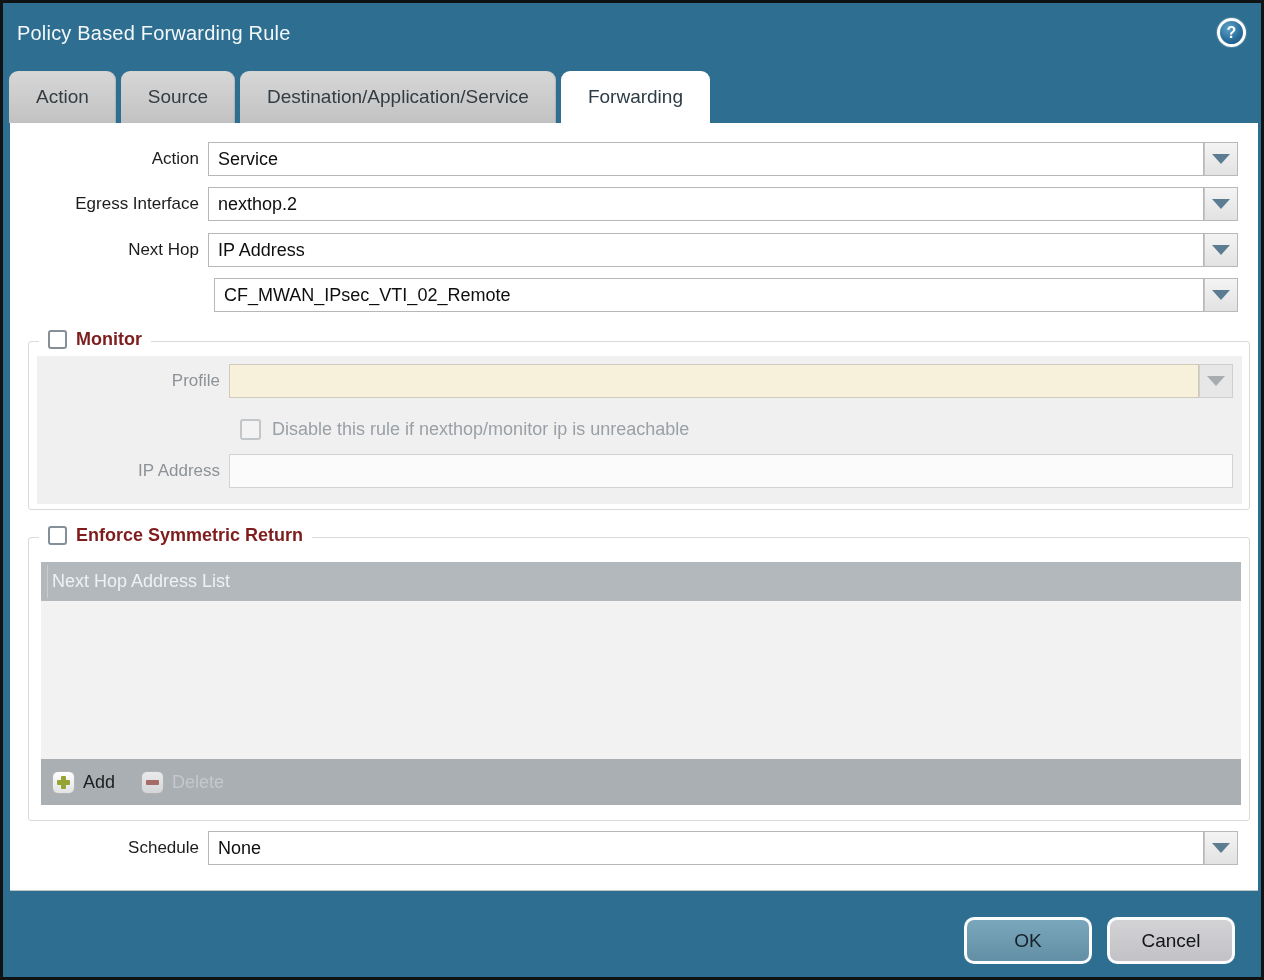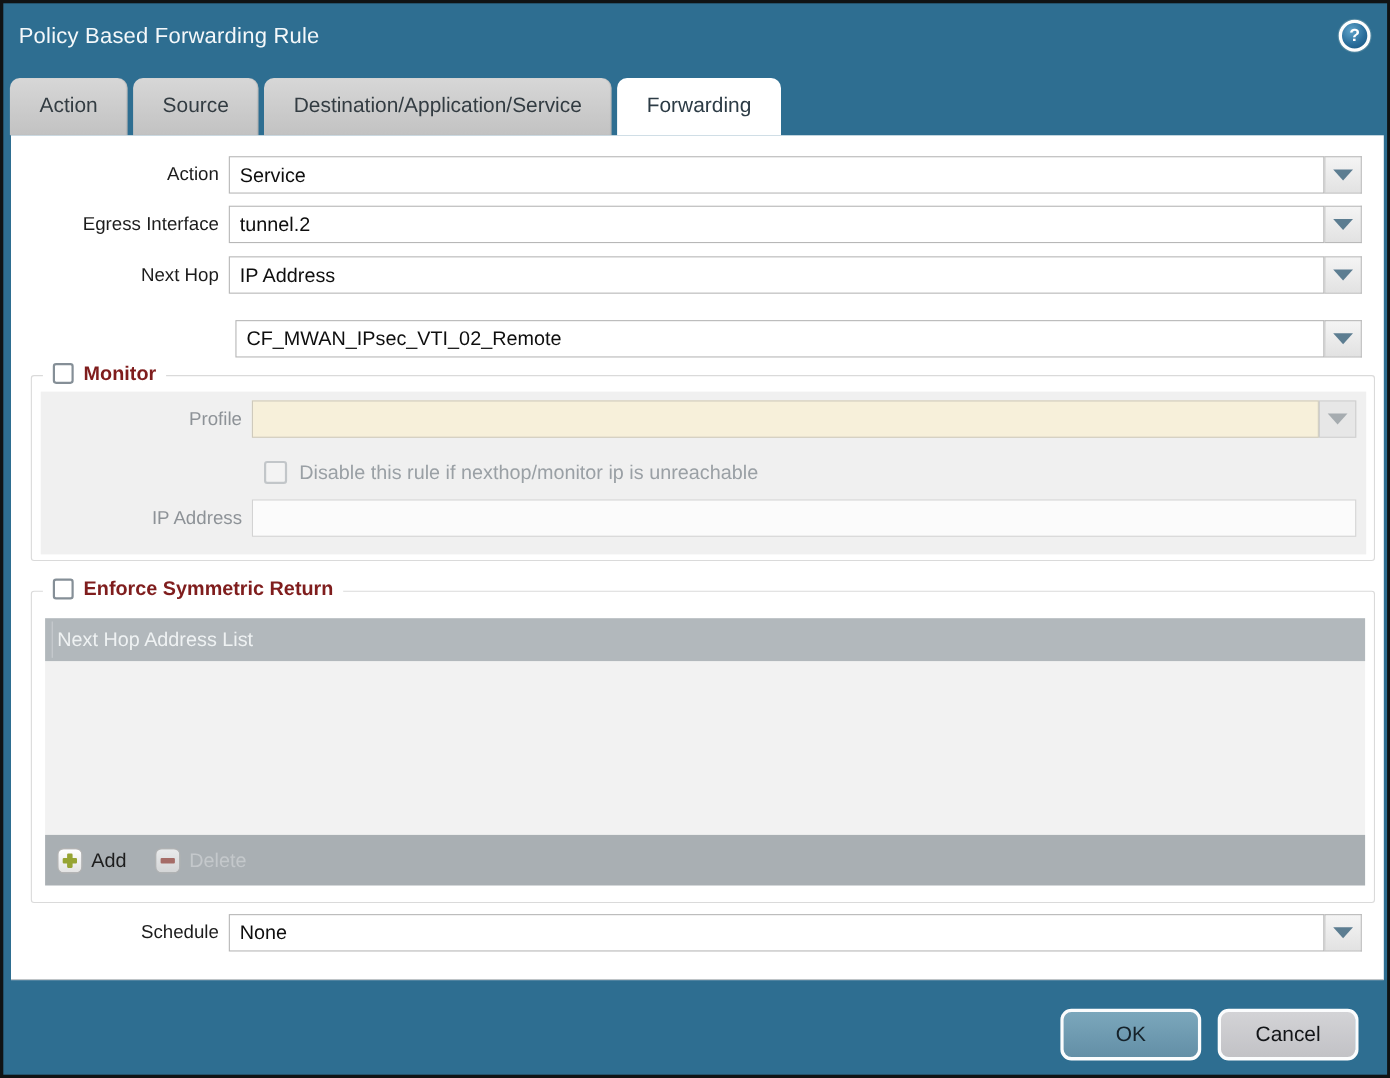--- a/index.html
+++ b/index.html
@@ -146,38 +146,38 @@
         <span>Service</span>
       </div>
       <div class="ddbtn">
         <span class="tri"></span>
       </div>
     </div>
 
     <div class="frow" style="top:64px;">
       <span class="lbl">Egress Interface</span>
       <div class="field" style="width:996px;">
-        <span>tunnel.2</span>
+        <span>nexthop.2</span>
       </div>
       <div class="ddbtn">
         <span class="tri"></span>
       </div>
     </div>
 
     <div class="frow" style="top:110px;">
       <span class="lbl">Next Hop</span>
       <div class="field" style="width:996px;">
         <span>IP Address</span>
       </div>
       <div class="ddbtn">
         <span class="tri"></span>
       </div>
     </div>
 
-    <div class="frow" style="top:168px;">
+    <div class="frow" style="top:155px;">
       <span class="lbl"></span>
       <div class="field" style="width:990px;margin-left:6px;">
         <span>CF_MWAN_IPsec_VTI_02_Remote</span>
       </div>
       <div class="ddbtn">
         <span class="tri"></span>
       </div>
     </div>
 
     <div class="fset" style="left:18px; top:218px; width:1222px; height:169px;">

